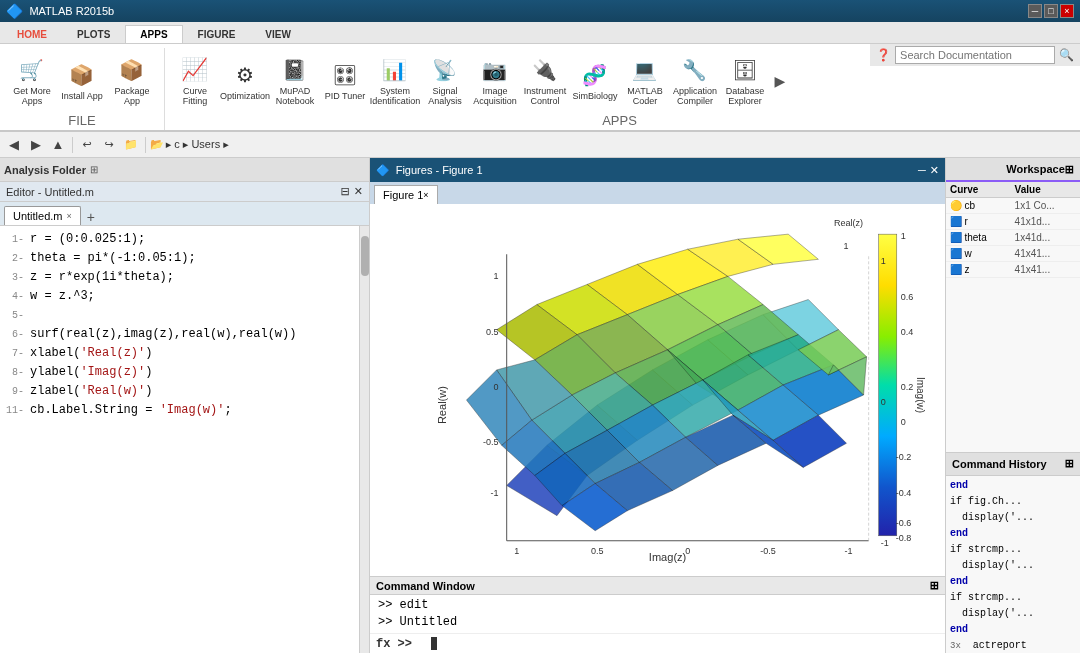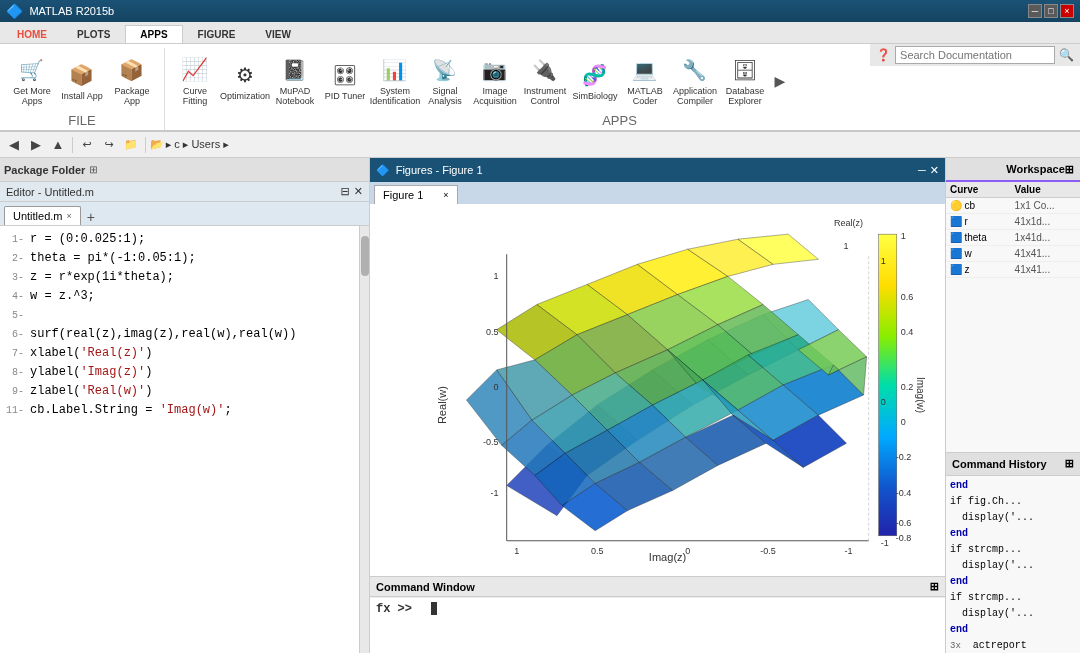--- a/index.html
+++ b/index.html
@@ -249,21 +249,21 @@
       padding: 0 4px;
       gap: 2px;
     }
     .figure-tab {
       padding: 3px 8px;
       font-size: 11px;
       background: white;
       border: 1px solid #aaa;
       border-bottom: none;
       cursor: pointer;
-      display: flex; align-items: center; gap: 20px;
+      display: flex; align-items: center; gap: 0;
     }
     #figure-canvas {
       flex: 1;
       background: white;
       display: flex;
       align-items: center;
       justify-content: center;
       overflow: hidden;
       position: relative;
     }
@@ -518,21 +518,21 @@
     <span>📂</span>
     <span> ▸ c ▸ Users ▸</span>
   </div>
 </div>
 
 <div id="main">
 
   <div id="left-panel">
 
     <div id="editor-header">
-      <span style="font-weight:bold;">Package Folder</span>
+      <span style="font-weight:bold;">Analysis Folder</span>
       <span class="expand-btn">⊞</span>
     </div>
 
     <div id="editor-title-bar">
       <span>Editor - Untitled.m</span>
       <div style="display:flex; align-items:center; gap:4px;">
         <span>⊟</span>
         <span style="cursor:pointer;">✕</span>
       </div>
     </div>
@@ -732,20 +732,28 @@
         <text x="460" y="22" font-size="9" fill="#333" text-anchor="middle">Real(z)</text>
 
         <text x="455" y="45" font-size="9" fill="#333">1</text>
       </svg>
     </div>
 
     <div id="command-window">
       <div id="cmd-header">
         <span>Command Window</span>
         <span style="cursor:pointer;">⊞</span>
+      </div>
+      <div id="cmd-content">
+        <div>
+          <span class="code-plain">&gt;&gt; edit</span>
+        </div>
+        <div>
+          <span class="code-plain">&gt;&gt; Untitled</span>
+        </div>
       </div>
       <div id="cmd-input-line">
         <span class="cmd-prompt">fx &gt;&gt;</span>
         <span style="background:#333;width:6px;height:13px;display:inline-block;vertical-align:middle;"></span>
       </div>
     </div>
   </div>
 
   <div id="right-panel">
 

